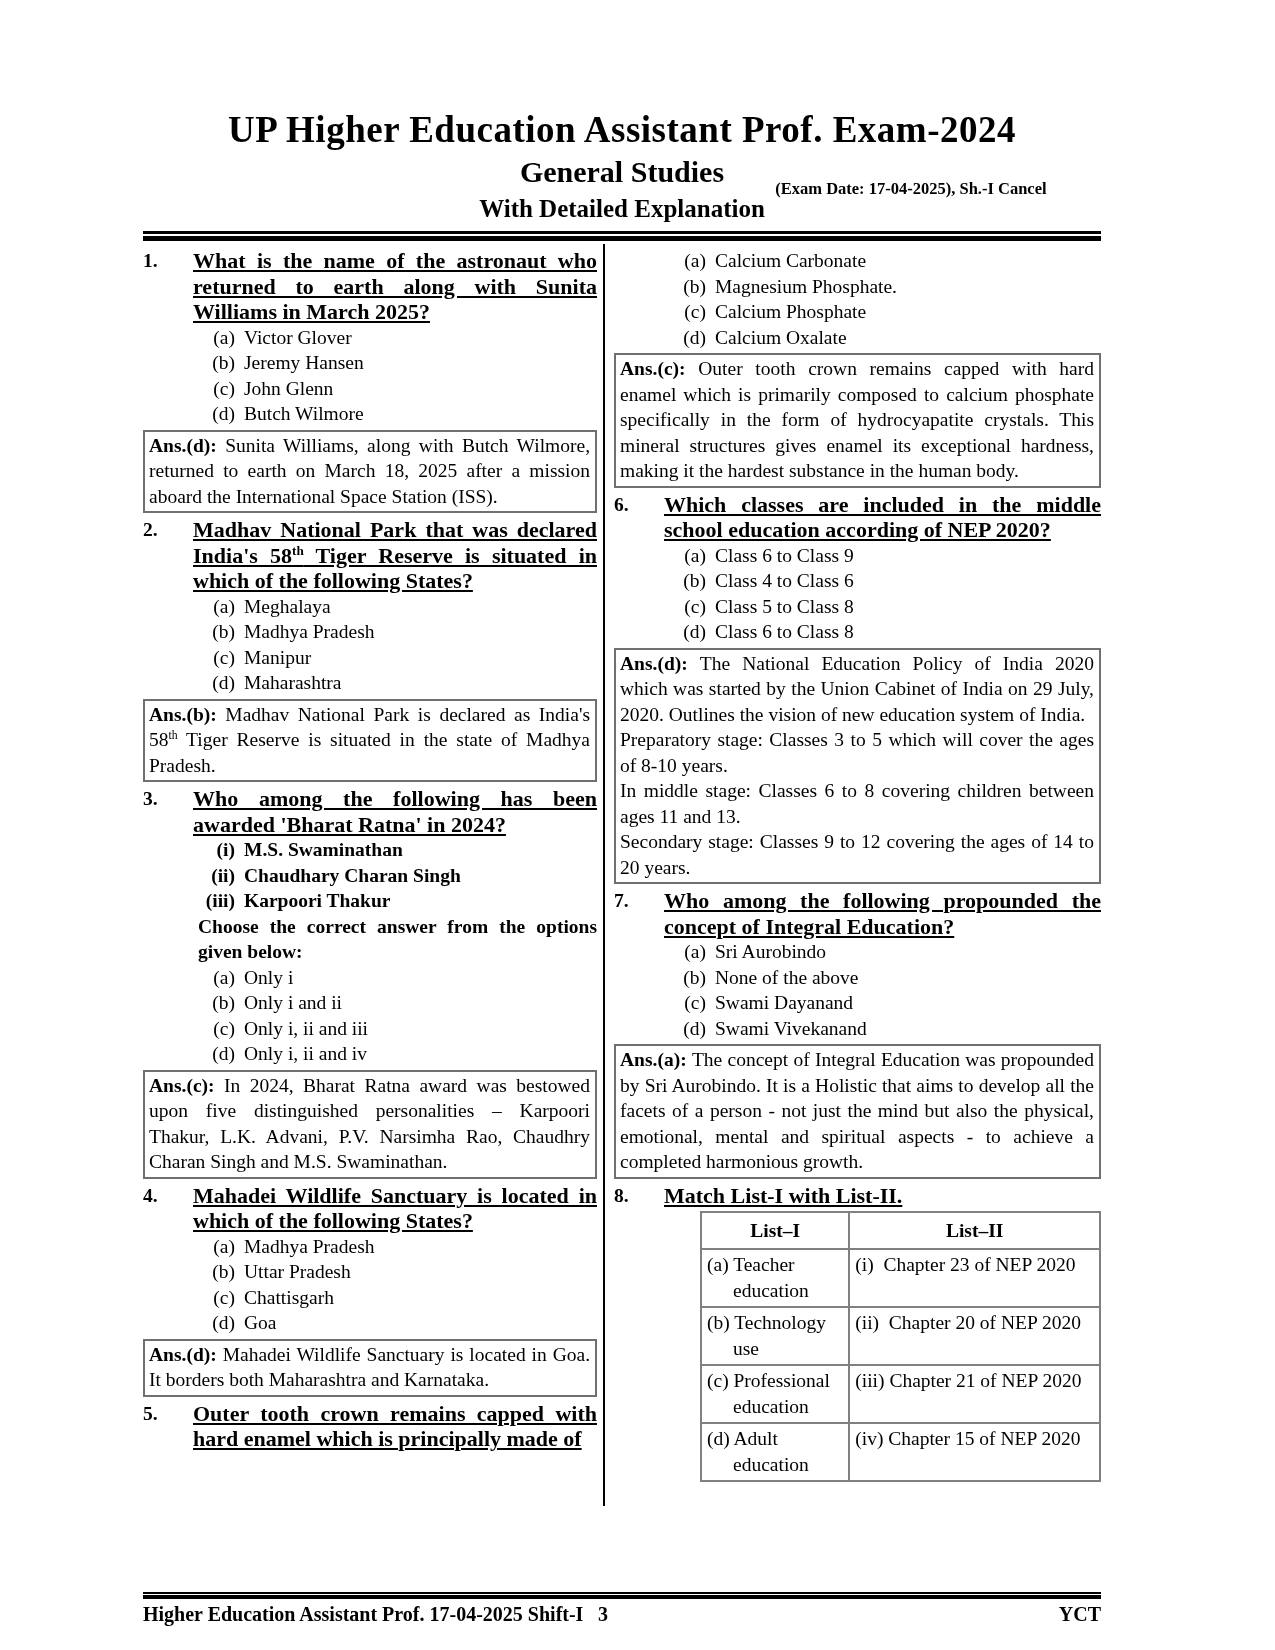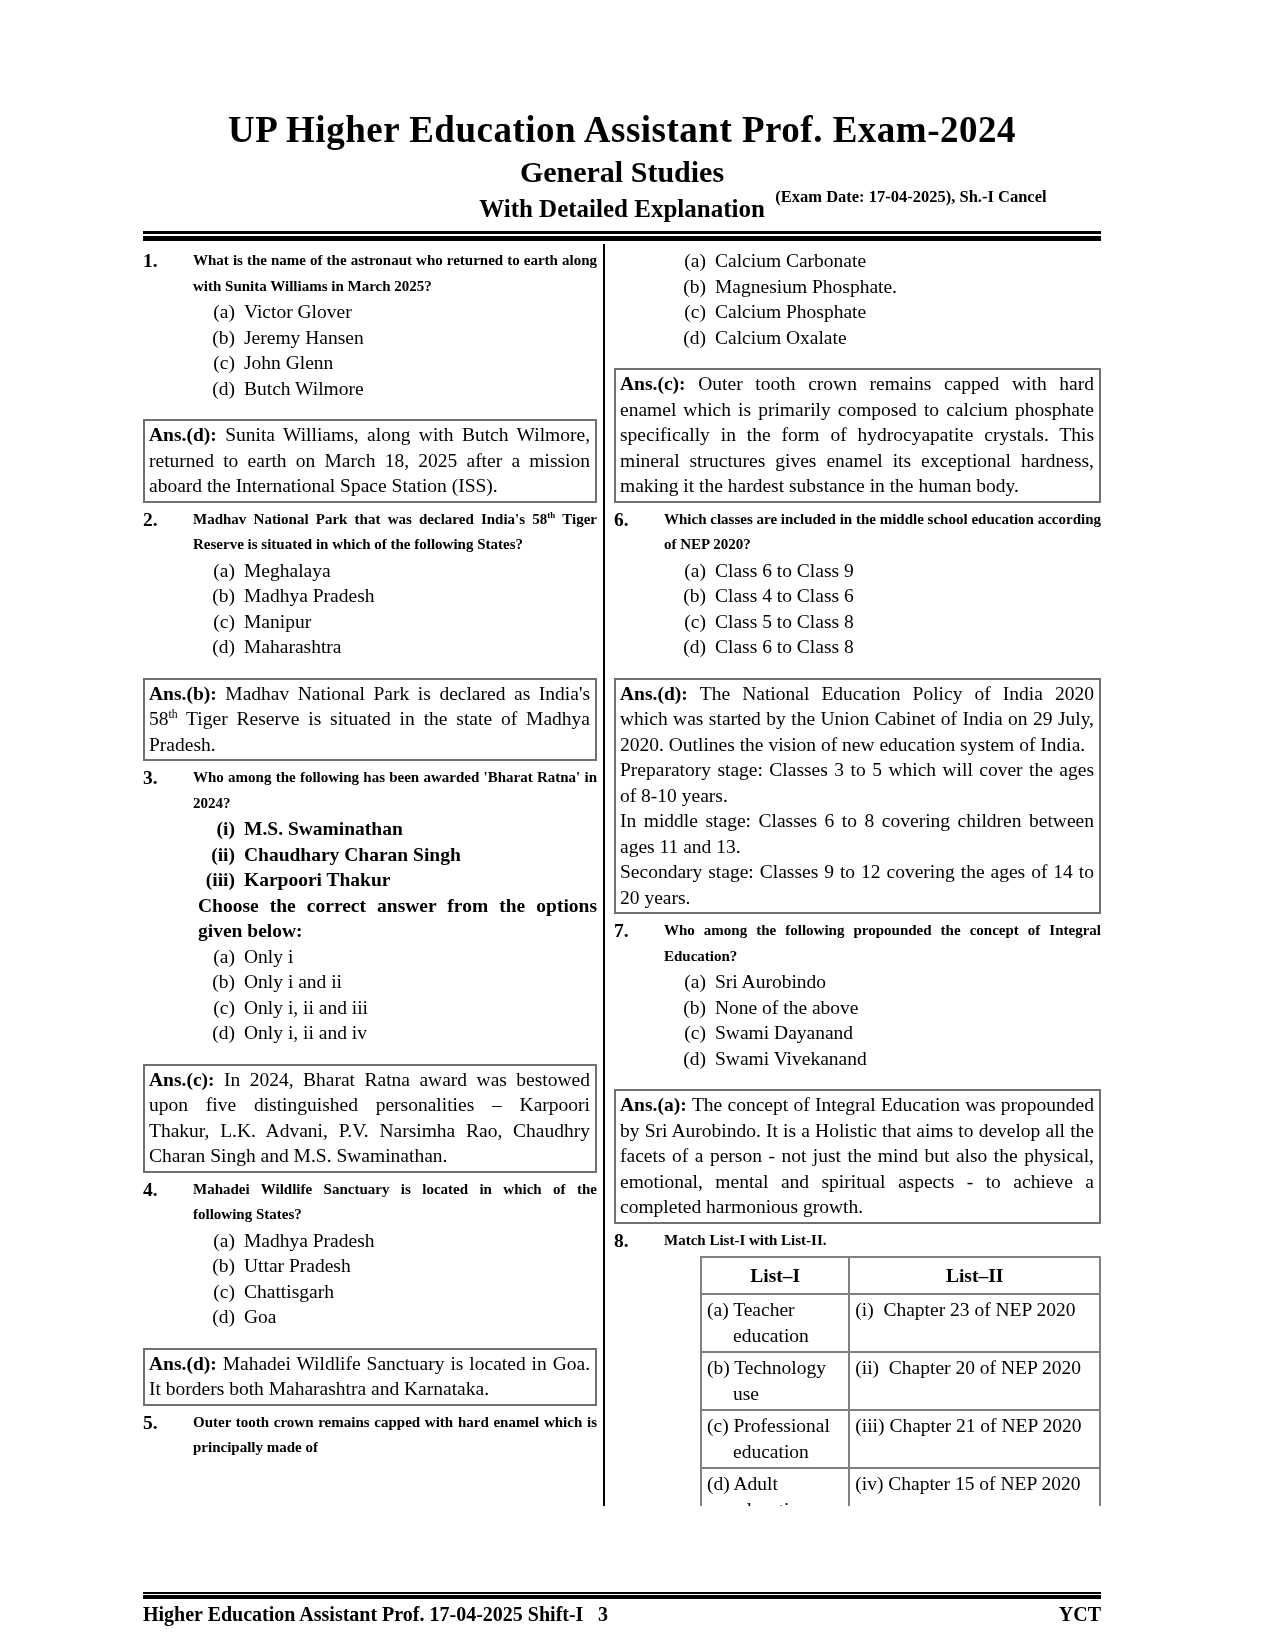--- a/index.html
+++ b/index.html
@@ -8,42 +8,42 @@
     width:1275px; height:1650px; position:relative;
     font-family:"Liberation Serif", serif; color:#000;
     overflow:hidden;
   }
   .page { position:absolute; left:143px; top:106px; width:958px; }
 
   
   .title { text-align:center; font-weight:bold; font-size:37px; line-height:47px; letter-spacing:0.5px; }
   .subtitle { text-align:center; font-weight:bold; font-size:30px; line-height:38px; }
   .tagline { text-align:center; font-weight:bold; font-size:25px; line-height:35px; position:relative; }
-  .tagline-note { position:absolute; left:66%; bottom:12px; font-size:16.5px; white-space:nowrap; font-weight:bold; }
+  .tagline-note { position:absolute; left:66%; bottom:20px; font-size:16.5px; white-space:nowrap; font-weight:bold; }
   .rule-double { height:10px; border-top:3px solid #000; border-bottom:5px solid #000; margin-top:5px; }
 
   
   .cols { display:flex; margin-top:3px; height:1262px; overflow:hidden; }
   .col-left  { width:460px; padding-right:6px; }
   .col-div   { width:2px; background:#000; flex-shrink:0; }
   .col-right { flex:1; padding-left:9px; }
 
   
   .q { display:flex; margin:4px 0 2px; }
   .qnum { width:50px; flex-shrink:0; font-weight:bold; font-size:19.5px; line-height:25px; }
   .qbody { flex:1; min-width:0; }
-  .qtext { font-weight:bold; font-size:15px; line-height:25.5px; text-align:justify; }
+  .qtext { font-weight:bold; font-size:22px; line-height:25.5px; text-align:justify;text-decoration:underline; }
   .qnote { font-weight:bold; font-size:19.5px; line-height:25.5px; text-align:justify; padding-left:5px; }
   .opt { display:flex; font-size:19.5px; line-height:25.5px; }
   .optlabel { width:42px; flex-shrink:0; text-align:right; margin-right:9px; }
   .opt.bold .optlabel, .opt.bold .opttext { font-weight:bold; }
   .opttext { min-width:0; }
 
   
-  .ansbox { border:2px solid #707070; padding:1px 5px 2px 4px; margin:18px 0 3px; }
+  .ansbox { border:2px solid #707070; padding:1px 5px 2px 4px; margin:3px 0 3px; }
   .anspar { font-size:19.5px; line-height:25.5px; text-align:justify; }
   .anspar b { font-weight:bold; }
   sup { font-size:0.6em; line-height:0; vertical-align:super; }
 
   
   .match-table { border-collapse:collapse; margin:3px 0 2px 86px; }
   .match-table th, .match-table td { border:2px solid #808080; font-size:19.5px;margin-left:12px; }
   .match-table th { font-weight:bold; text-align:center; height:37px; padding:2px 8px; }
   .match-table td { vertical-align:top; padding:2px 5px; line-height:26px; }
   .match-table td.c1 { width:149px; height:55px; white-space:pre-wrap; padding-left:31px; text-indent:-26px; }

